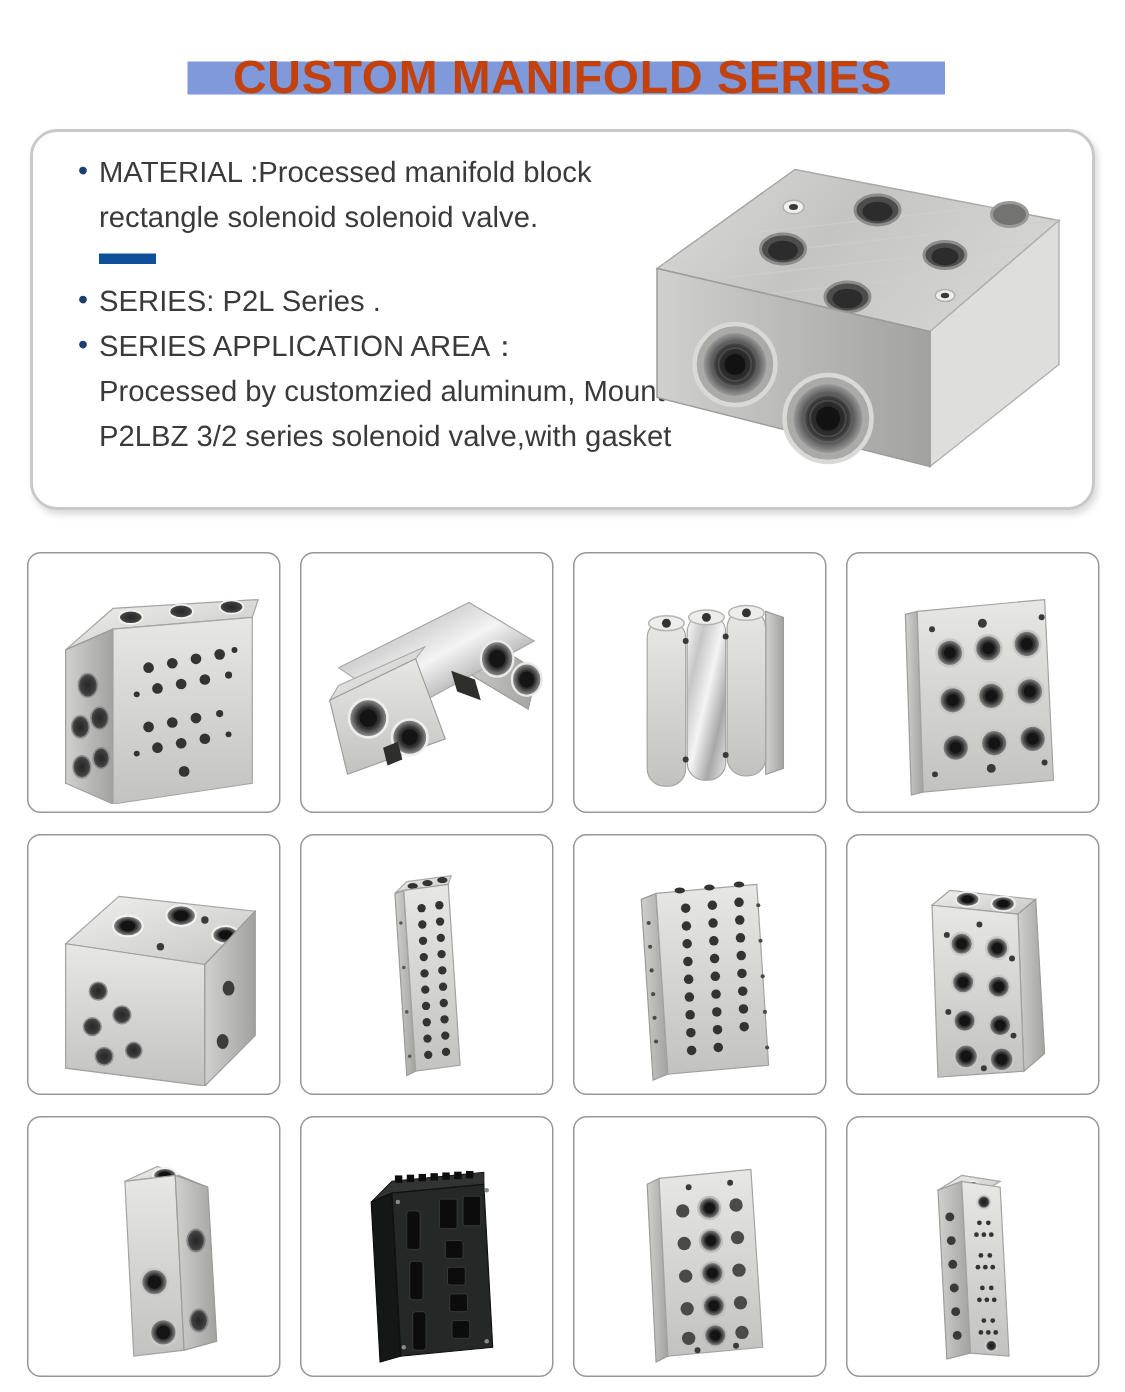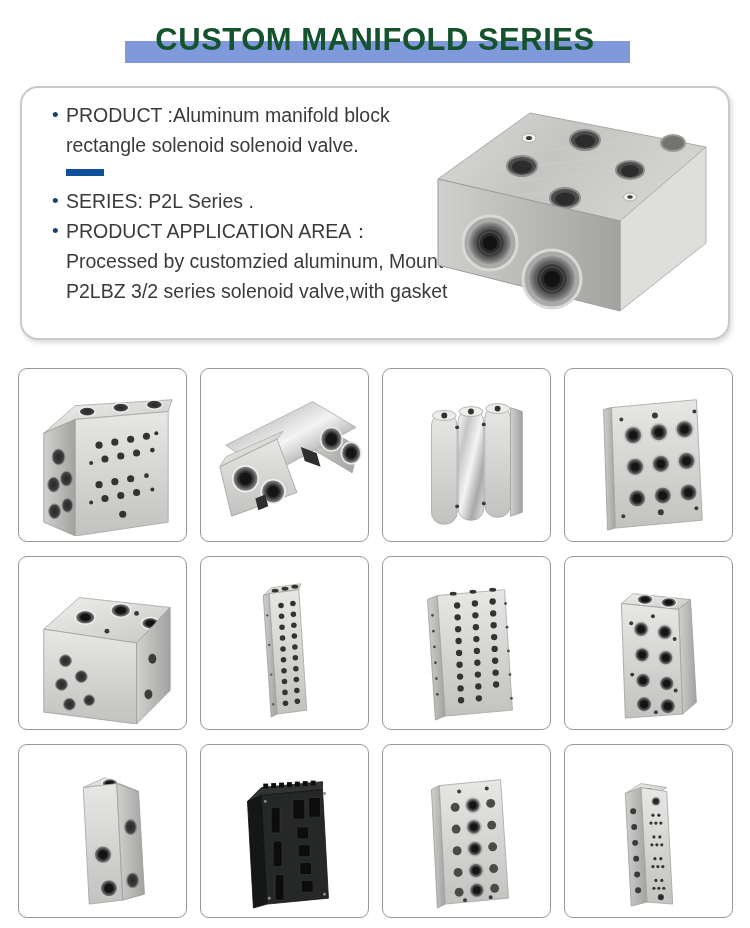--- a/index.html
+++ b/index.html
@@ -4,22 +4,22 @@
 <style>
   html,body{margin:0;padding:0;}
   body{
     width:750px;height:928px;position:relative;background:#ffffff;
     font-family:"Liberation Sans","DejaVu Sans",sans-serif;overflow:hidden;
   }
   
   .header{position:absolute;top:18px;left:0;width:750px;height:50px;}
   .title-bar{position:absolute;left:125px;top:23px;width:505px;height:22px;background:#7f99da;}
   .page-title{
-    position:relative;z-index:1;margin:4px;text-align:center;
-    font-size:31px;font-weight:bold;letter-spacing:.5px;color:#14532d;line-height:36px;
+    position:relative;z-index:1;margin:16px;text-align:center;
+    font-size:31px;font-weight:bold;letter-spacing:.5px;color:#c2410c;line-height:36px;
   }
   
   .info-box{
     position:absolute;left:20px;top:86px;width:706px;height:250px;
     border:2px solid #c9c9c9;border-radius:18px;background:#ffffff;
     box-shadow:2px 3px 5px rgba(0,0,0,.14);
   }
   .spec-col{position:absolute;left:24px;top:12px;width:408px;}
   .spec-line{
     font-size:19.5px;color:#3a3a3a;line-height:30px;white-space:nowrap;
@@ -89,33 +89,33 @@
 
 <div class="header">
   <div class="title-bar"></div>
   <h1 class="page-title">CUSTOM MANIFOLD SERIES</h1>
 </div>
 
 <div class="info-box">
   <div class="spec-col">
     <div class="spec-line">
       <span class="bullet">•</span>
-      <span>PRODUCT :Aluminum manifold block</span>
+      <span>MATERIAL :Processed manifold block</span>
     </div>
     <div class="spec-line">
       <span>rectangle solenoid solenoid valve.</span>
     </div>
     <div class="spec-divider"></div>
     <div class="spec-line">
       <span class="bullet">•</span>
       <span>SERIES: P2L Series .</span>
     </div>
     <div class="spec-line">
       <span class="bullet">•</span>
-      <span>PRODUCT APPLICATION AREA：</span>
+      <span>SERIES APPLICATION AREA：</span>
     </div>
     <div class="spec-line">
       <span>Processed by customzied aluminum, Mount</span>
     </div>
     <div class="spec-line">
       <span>P2LBZ 3/2 series solenoid valve,with gasket</span>
     </div>
   </div>
 
   <svg class="hero" viewBox="0 0 292 240" role="img" aria-label="aluminum manifold block with ports photo">

